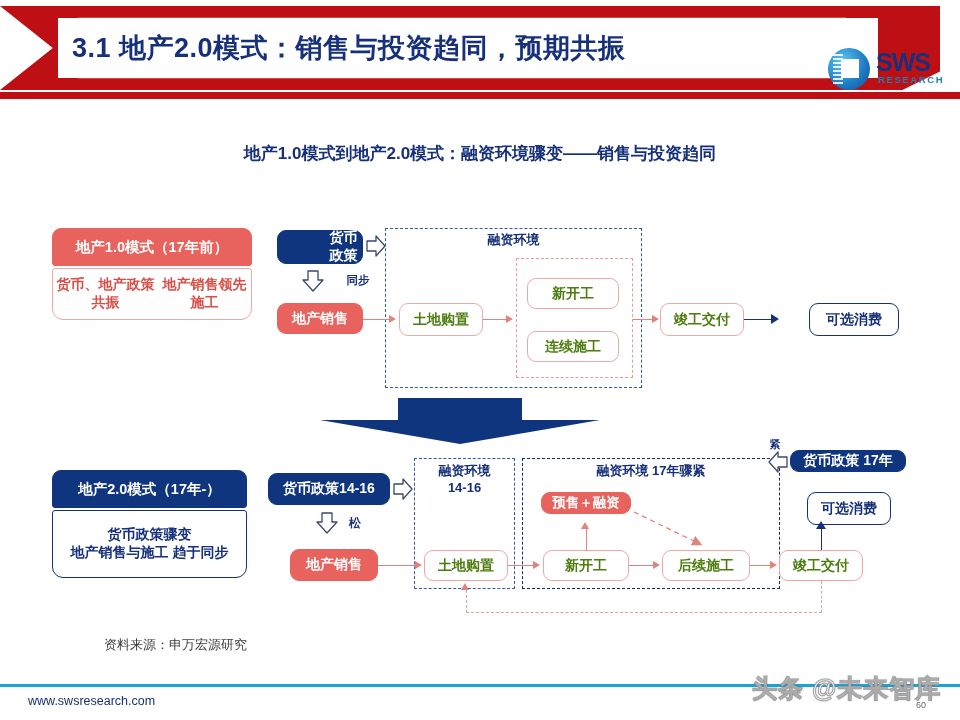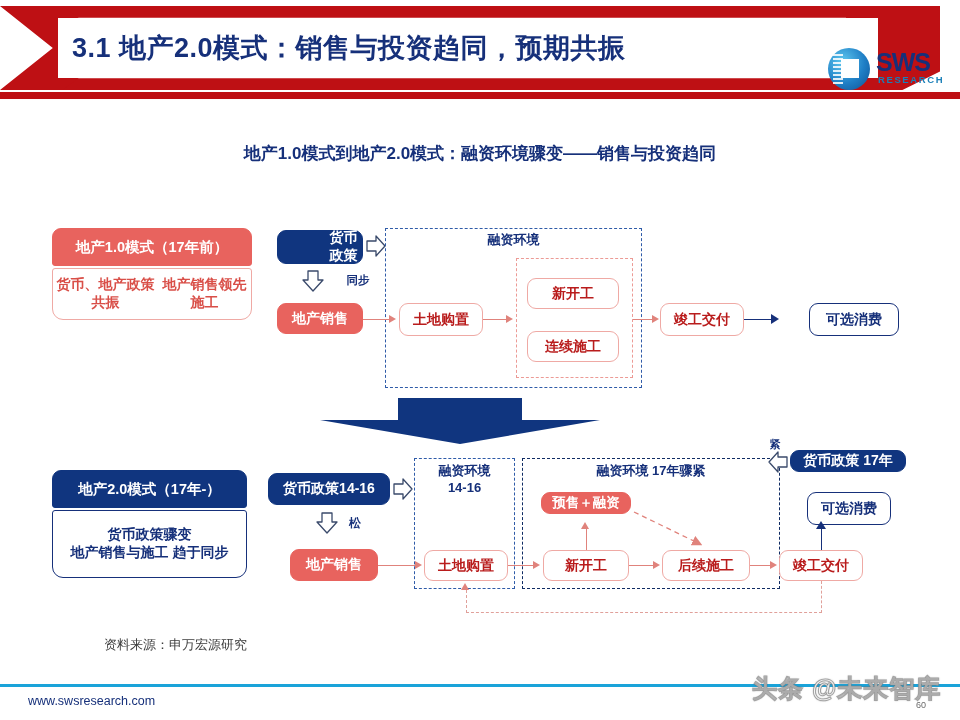--- a/index.html
+++ b/index.html
@@ -62,21 +62,21 @@
     font-size:17px;font-weight:bold;color:#16307A;
   }
 
   
   .node{
     position:absolute;box-sizing:border-box;display:flex;
     align-items:center;justify-content:center;text-align:center;
     border-radius:9px;font-weight:bold;line-height:1.28;
   }
   .n-red-fill{background:#E8635E;color:#ffffff;border:1px solid #E8635E;}
-  .n-red-out{background:#ffffff;color:#b91c1c;border:1.4px solid #EFA9A4;}
+  .n-red-out{background:#ffffff;color:#4d7c0f;border:1.4px solid #EFA9A4;}
   .n-blue-fill{background:#10357F;color:#ffffff;border:1px solid #10357F;}
   .n-blue-out{background:#ffffff;color:#16307A;border:1.6px solid #16307A;margin-left:28px;}
   .n-white-card{background:#ffffff;color:#D94F48;border:1.3px solid #EFA9A4;border-radius:11px;}
   .n-white-card-b{background:#ffffff;color:#16307A;border:1.4px solid #16307A;border-radius:11px;}
 
   
   .dash-blue{
     position:absolute;box-sizing:border-box;
     border:1.4px dashed #2F5BA8;background:transparent;
   }

